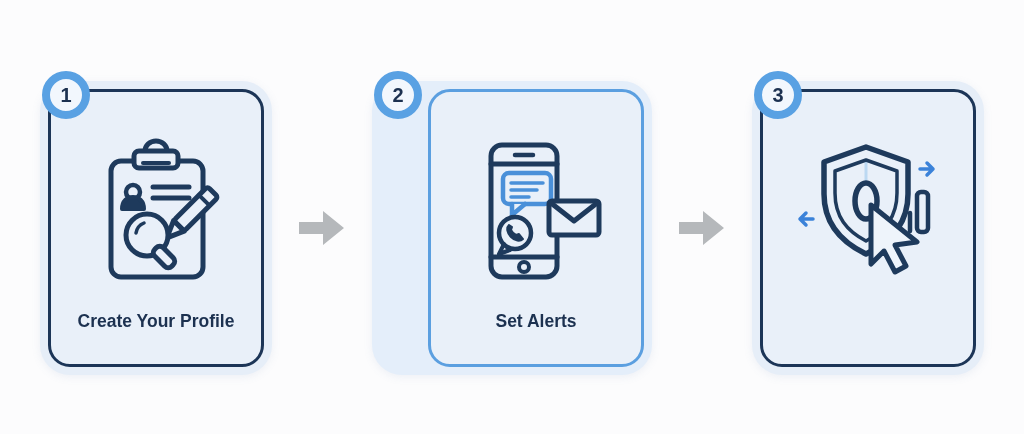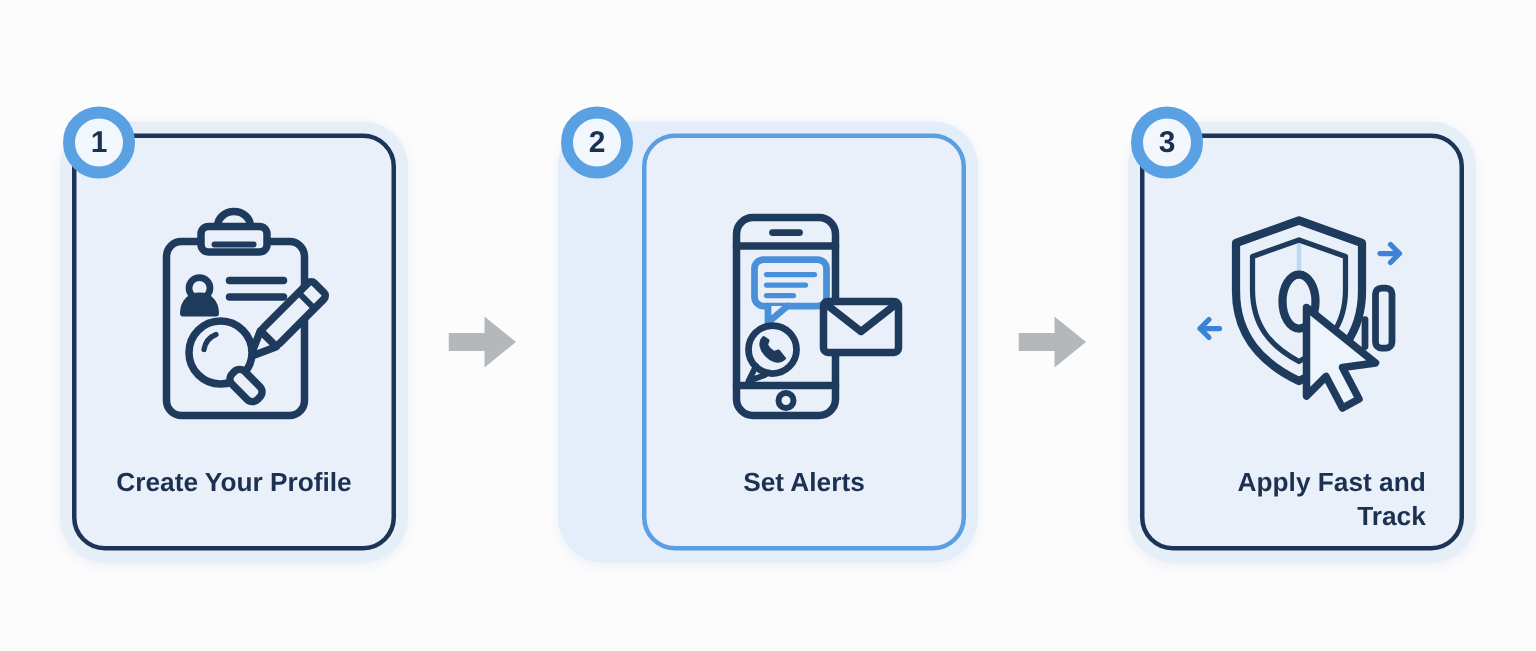--- a/index.html
+++ b/index.html
@@ -54,21 +54,21 @@
     height: 156px;
     display: flex;
     align-items: center;
     justify-content: center;
   }
   .step-label {
     margin-top: 20px;
     font-size: 17.5px;
     font-weight: bold;
     color: #1c3150;
-    text-align: right;
+    text-align: center;
     line-height: 1.3;
     max-width: 165px;
   }
   .connector {
     margin: 0 27px;
     flex: 0 0 auto;
     display: flex;
     align-items: center;
   }
 </style>
@@ -169,17 +169,16 @@
             <line x1="119" y1="76" x2="119" y2="94" stroke-width="4.5"></line>
             <rect x="126" y="55" width="11" height="40" rx="4" stroke-width="4.5"></rect>
           </g>
           <g stroke="#3b82d9" stroke-width="3.5" fill="none" stroke-linecap="round" stroke-linejoin="round">
             <path d="M22,82 h-13 m6,-6 l-6,6 l6,6"></path>
             <path d="M129,32 h13 m-6,-6 l6,6 l-6,6"></path>
           </g>
           <path d="M80,68 L126,105 L104,108 L115,129 L104,135 L93,114 L80,127 Z" fill="#eef4fb" stroke="#1e3a5c" stroke-width="5" stroke-linejoin="round"></path>
         </svg>
       </div>
-      <div class="step-label">Apply Fast and Track</div>
     </div>
   </div>
 
 </div>
 
 </body></html>

